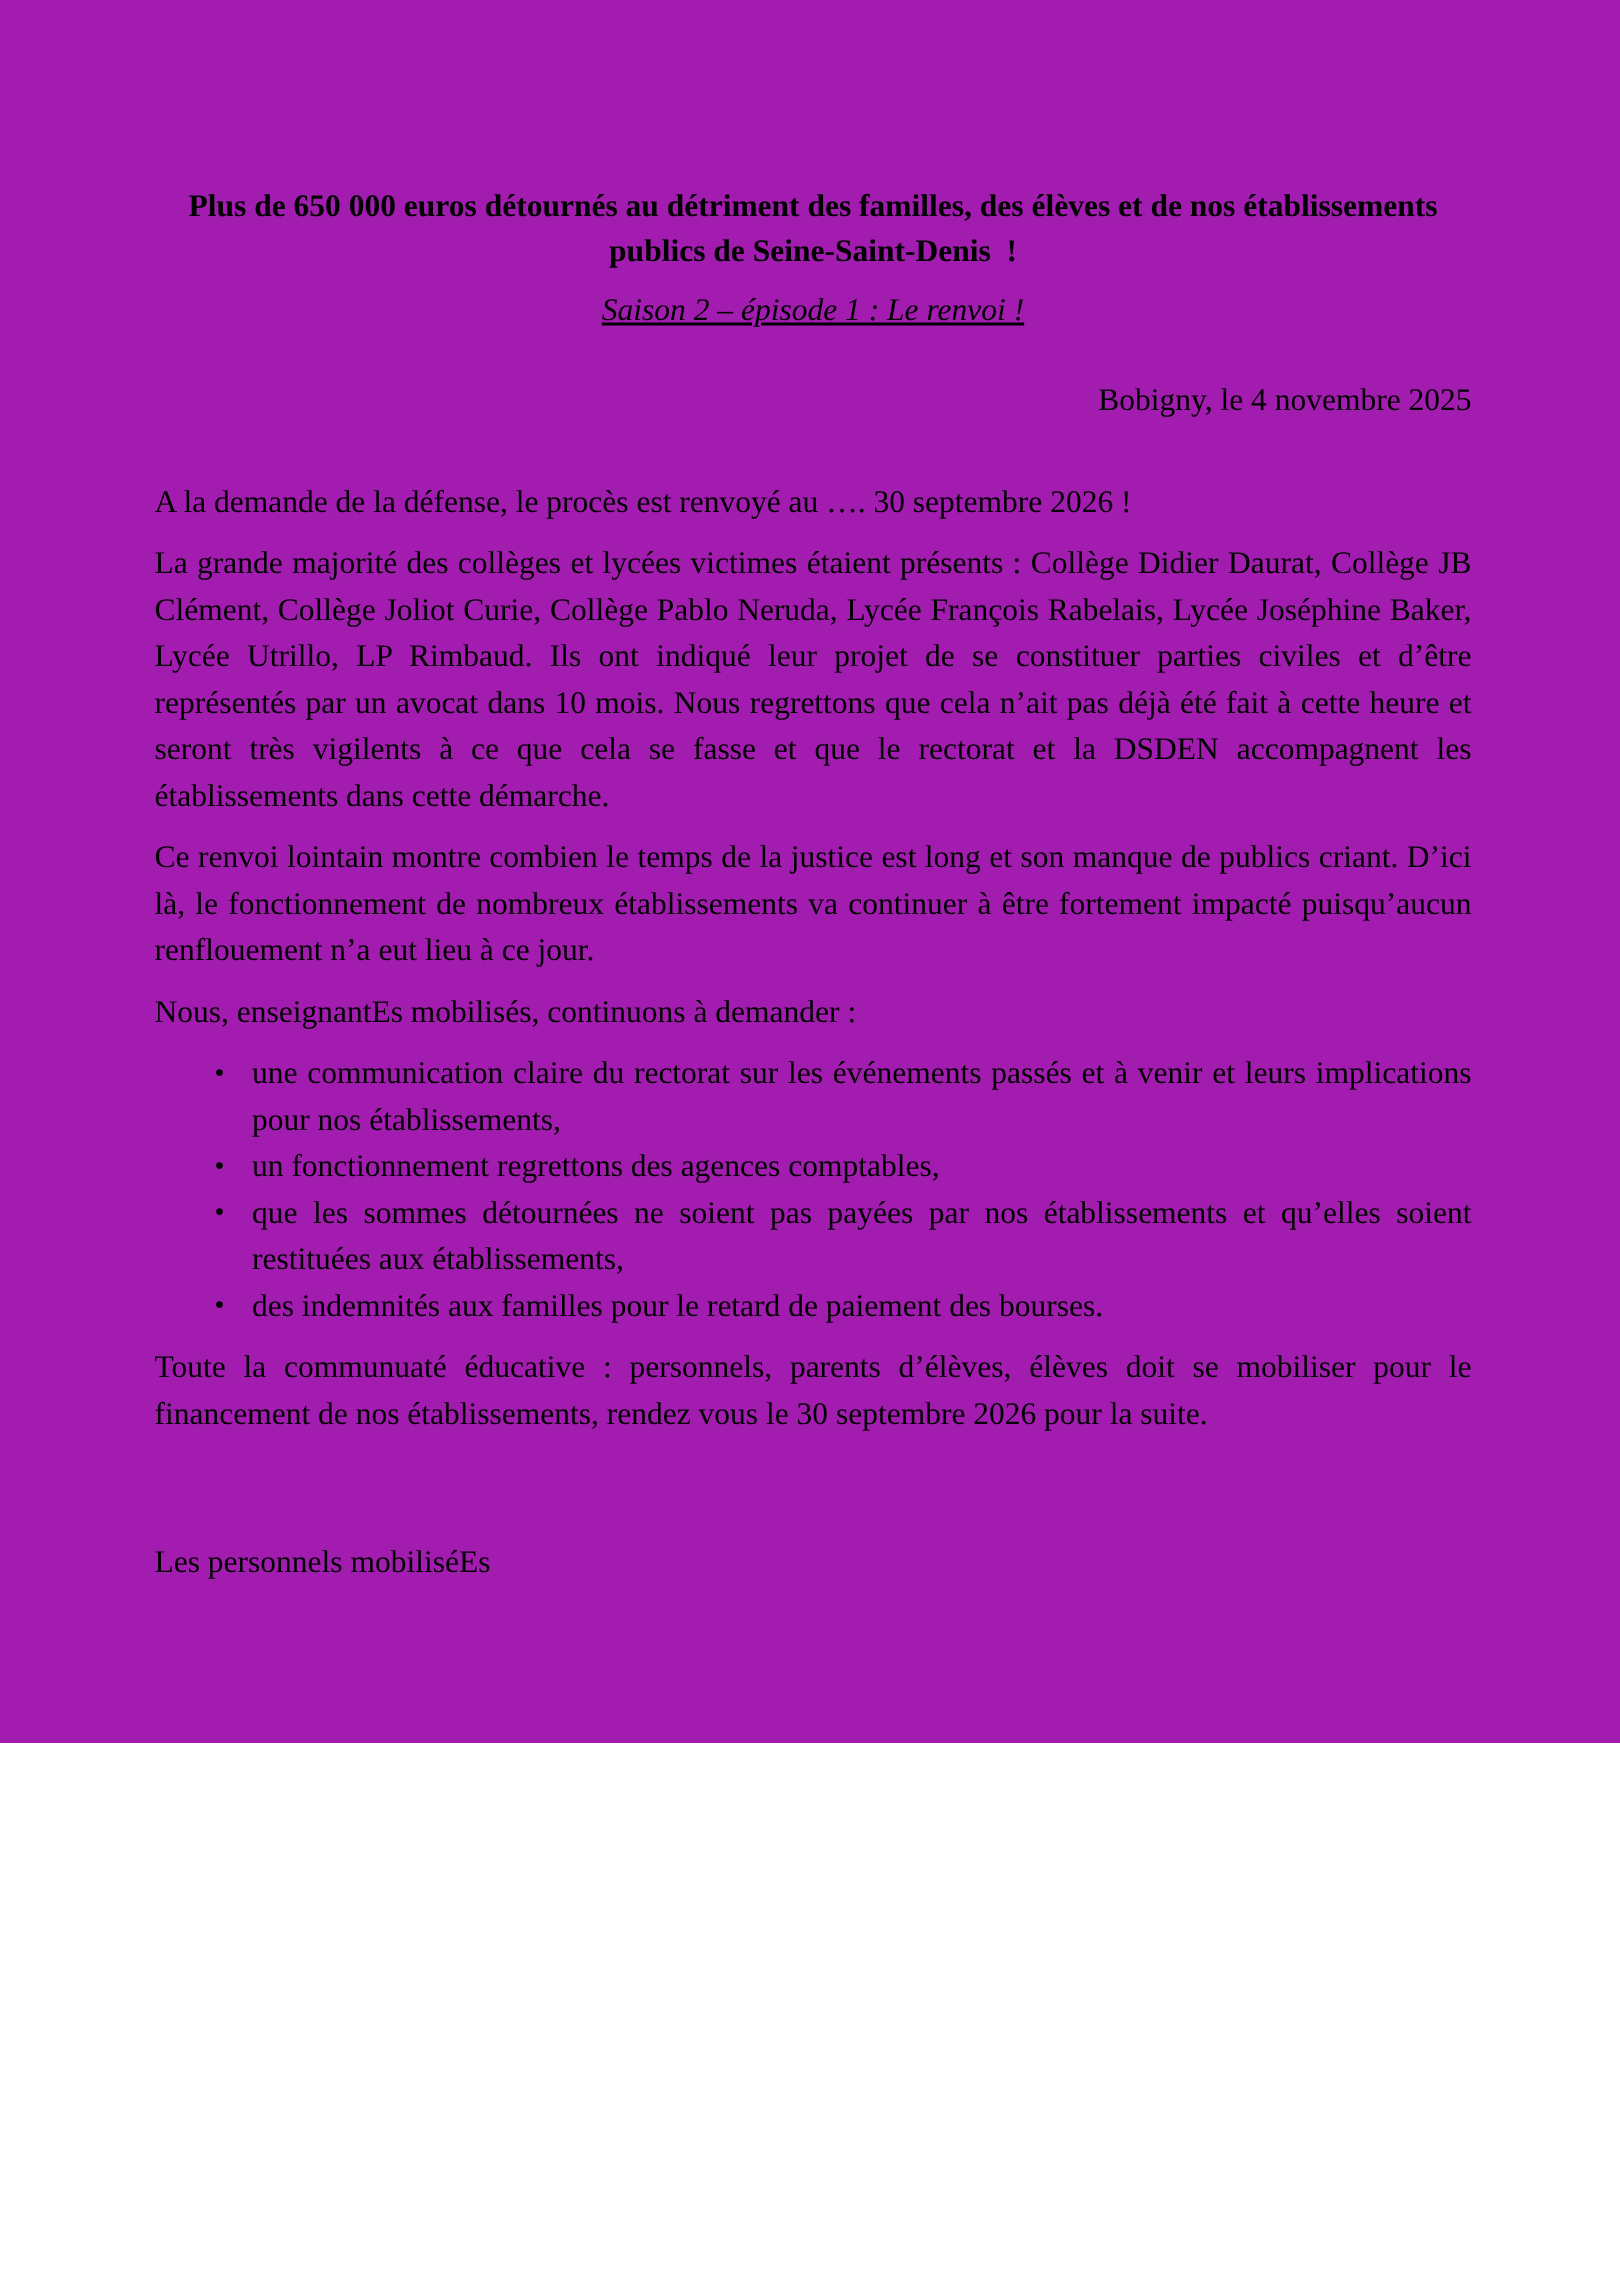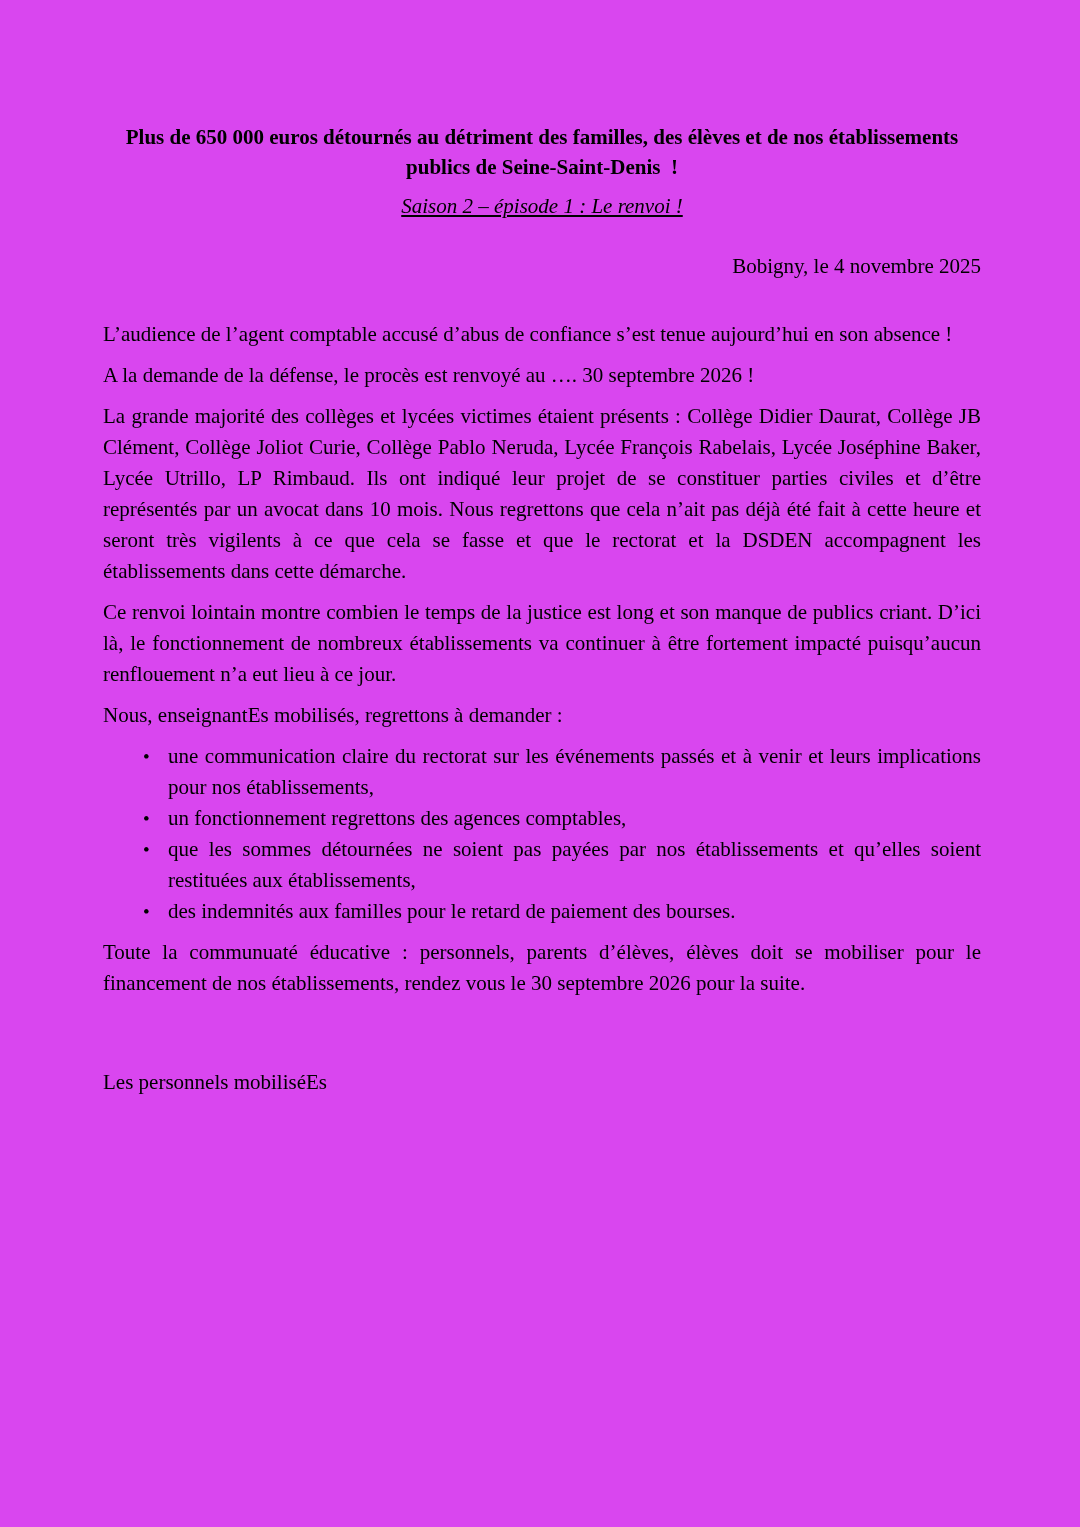--- a/index.html
+++ b/index.html
@@ -3,23 +3,23 @@
 <meta charset="utf-8">
 <style>
   html, body {
     margin: 0;
     padding: 0;
     background: #ffffff;
   }
   .page {
     position: relative;
     width: 1080px;
-    height: 1527px;
+    height: 1162px;
     margin: 0 auto;
-    background: #d946ef;
+    background: #a21caf;
     box-sizing: border-box;
     padding: 122px 99px 40px 103px;
     font-family: "Liberation Serif", "DejaVu Serif", serif;
     font-size: 21px;
     color: #000000;
     overflow: hidden;
   }
   .title {
     margin: 0;
     font-size: 21px;
@@ -74,30 +74,29 @@
 
   <h1 class="title">Plus de 650 000 euros détournés au détriment des familles, des élèves et de nos établissements
 publics de Seine-Saint-Denis  !</h1>
 
   <div class="subtitle">Saison 2 – épisode 1 : Le renvoi !</div>
 
   <div class="dateline">Bobigny, le 4 novembre 2025</div>
 
   <div class="body-text">
 
-    <p>L’audience de l’agent comptable accusé d’abus de confiance s’est tenue aujourd’hui en son absence !</p>
 
     <p>A la demande de la défense, le procès est renvoyé au …. 30 septembre 2026 !</p>
 
     <p>La grande majorité des collèges et lycées victimes étaient présents : Collège Didier Daurat, Collège JB Clément, Collège Joliot Curie, Collège Pablo Neruda, Lycée François Rabelais, Lycée Joséphine Baker, Lycée Utrillo, LP Rimbaud. Ils ont indiqué leur projet de se constituer parties civiles et d’être représentés par un avocat dans 10 mois. Nous regrettons que cela n’ait pas déjà été fait à cette heure et seront très vigilents à ce que cela se fasse et que le rectorat et la DSDEN accompagnent les établissements dans cette démarche.</p>
 
 
     <p>Ce renvoi lointain montre combien le temps de la justice est long et son manque de publics criant. D’ici là, le fonctionnement de nombreux établissements va continuer à être fortement impacté puisqu’aucun renflouement n’a eut lieu à ce jour.</p>
 
-    <p>Nous, enseignantEs mobilisés, regrettons à demander :</p>
+    <p>Nous, enseignantEs mobilisés, continuons à demander :</p>
 
     <ul class="demands">
       <li>une communication claire du rectorat sur les événements passés et à venir et leurs implications pour nos établissements,</li>
       <li>un fonctionnement regrettons des agences comptables,</li>
       <li>que les sommes détournées ne soient pas payées par nos établissements et qu’elles soient restituées aux établissements,</li>
       <li>des indemnités aux familles pour le retard de paiement des bourses.</li>
     </ul>
 
     <p>Toute la communuaté éducative : personnels, parents d’élèves, élèves doit se mobiliser pour le financement de nos établissements, rendez vous le 30 septembre 2026 pour la suite.</p>
 

